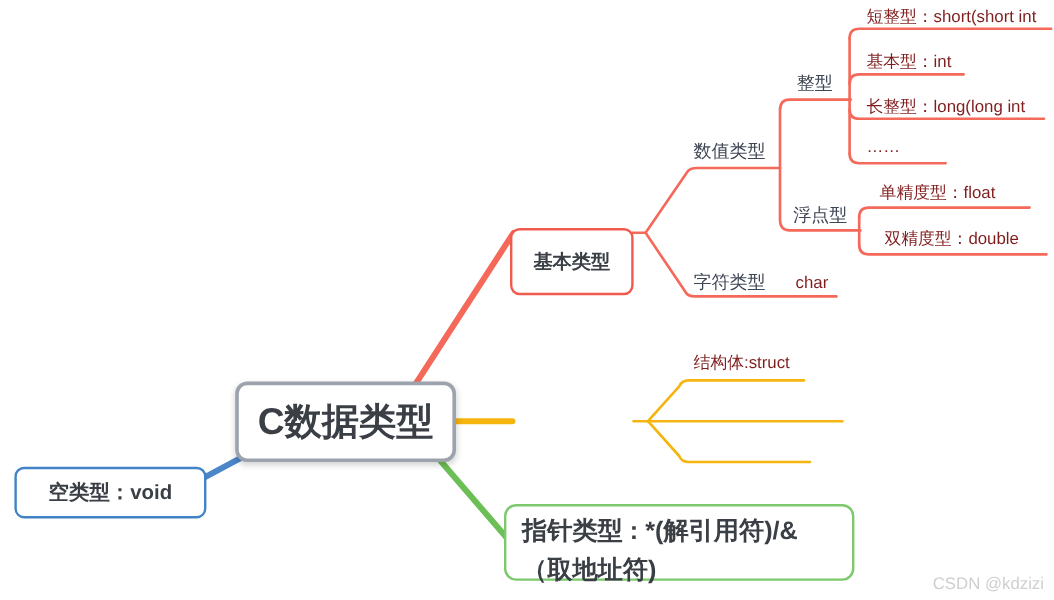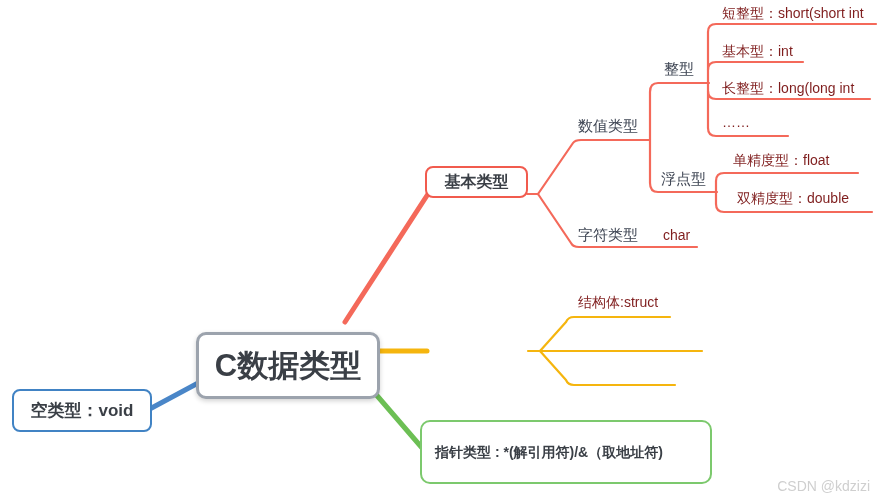--- a/index.html
+++ b/index.html
@@ -7,31 +7,31 @@
     position:relative;width:878px;height:500px;background:#ffffff;overflow:hidden;
     font-family:"Liberation Sans","DejaVu Sans",sans-serif;color:#3a3f46;
   }
   #wires{position:absolute;left:0;top:0;width:878px;height:500px;}
   .node-box{
     position:absolute;box-sizing:border-box;background:#ffffff;
     display:flex;align-items:center;justify-content:center;
     font-weight:bold;color:#3a3f46;border-radius:8px;
   }
   .root-box{
-    left:196px;top:332px;width:184px;height:67px;
+    left:196px;top:318px;width:184px;height:67px;
     border:3px solid #9ca3ad;border-radius:10px;
     font-size:31px;box-shadow:0 2px 5px rgba(0,0,0,.18);z-index:2;
   }
-  .void-box{left:12px;top:389px;width:140px;height:43px;border:2px solid #4183c4;font-size:17px;}
-  .basic-box{left:425px;top:166px;width:103px;height:32px;border:2px solid #f15b4e;font-size:16px;}
+  .void-box{left:12px;top:389px;width:160px;height:43px;border:2px solid #4183c4;font-size:17px;}
+  .basic-box{left:425px;top:190px;width:103px;height:56px;border:2px solid #f15b4e;font-size:16px;}
   .construct-box{left:427px;top:331px;width:102px;height:41px;border:2px solid #f5b50e;font-size:16px;}
   .pointer-box{
     left:420px;top:420px;width:292px;height:64px;border:2px solid #7cc96d;border-radius:10px;
-    font-size:14px;line-height:1.55;justify-content:flex-start;align-items:flex-start;
-    padding:20px 13px;display:block;text-align:left;
+    font-size:21px;line-height:1.55;justify-content:flex-start;align-items:flex-start;
+    padding:5px 13px;display:block;text-align:left;
   }
   .line-label{position:absolute;font-size:15px;color:#3f4654;white-space:nowrap;}
   .leaf-label{position:absolute;font-size:14px;color:#7f1d1d;white-space:nowrap;}
   .watermark{position:absolute;right:8px;bottom:6px;font-size:14px;color:#cfcfcf;margin-top:20px;}
 </style>
 </head>
 <body>
 
 <div id="stage">
 

